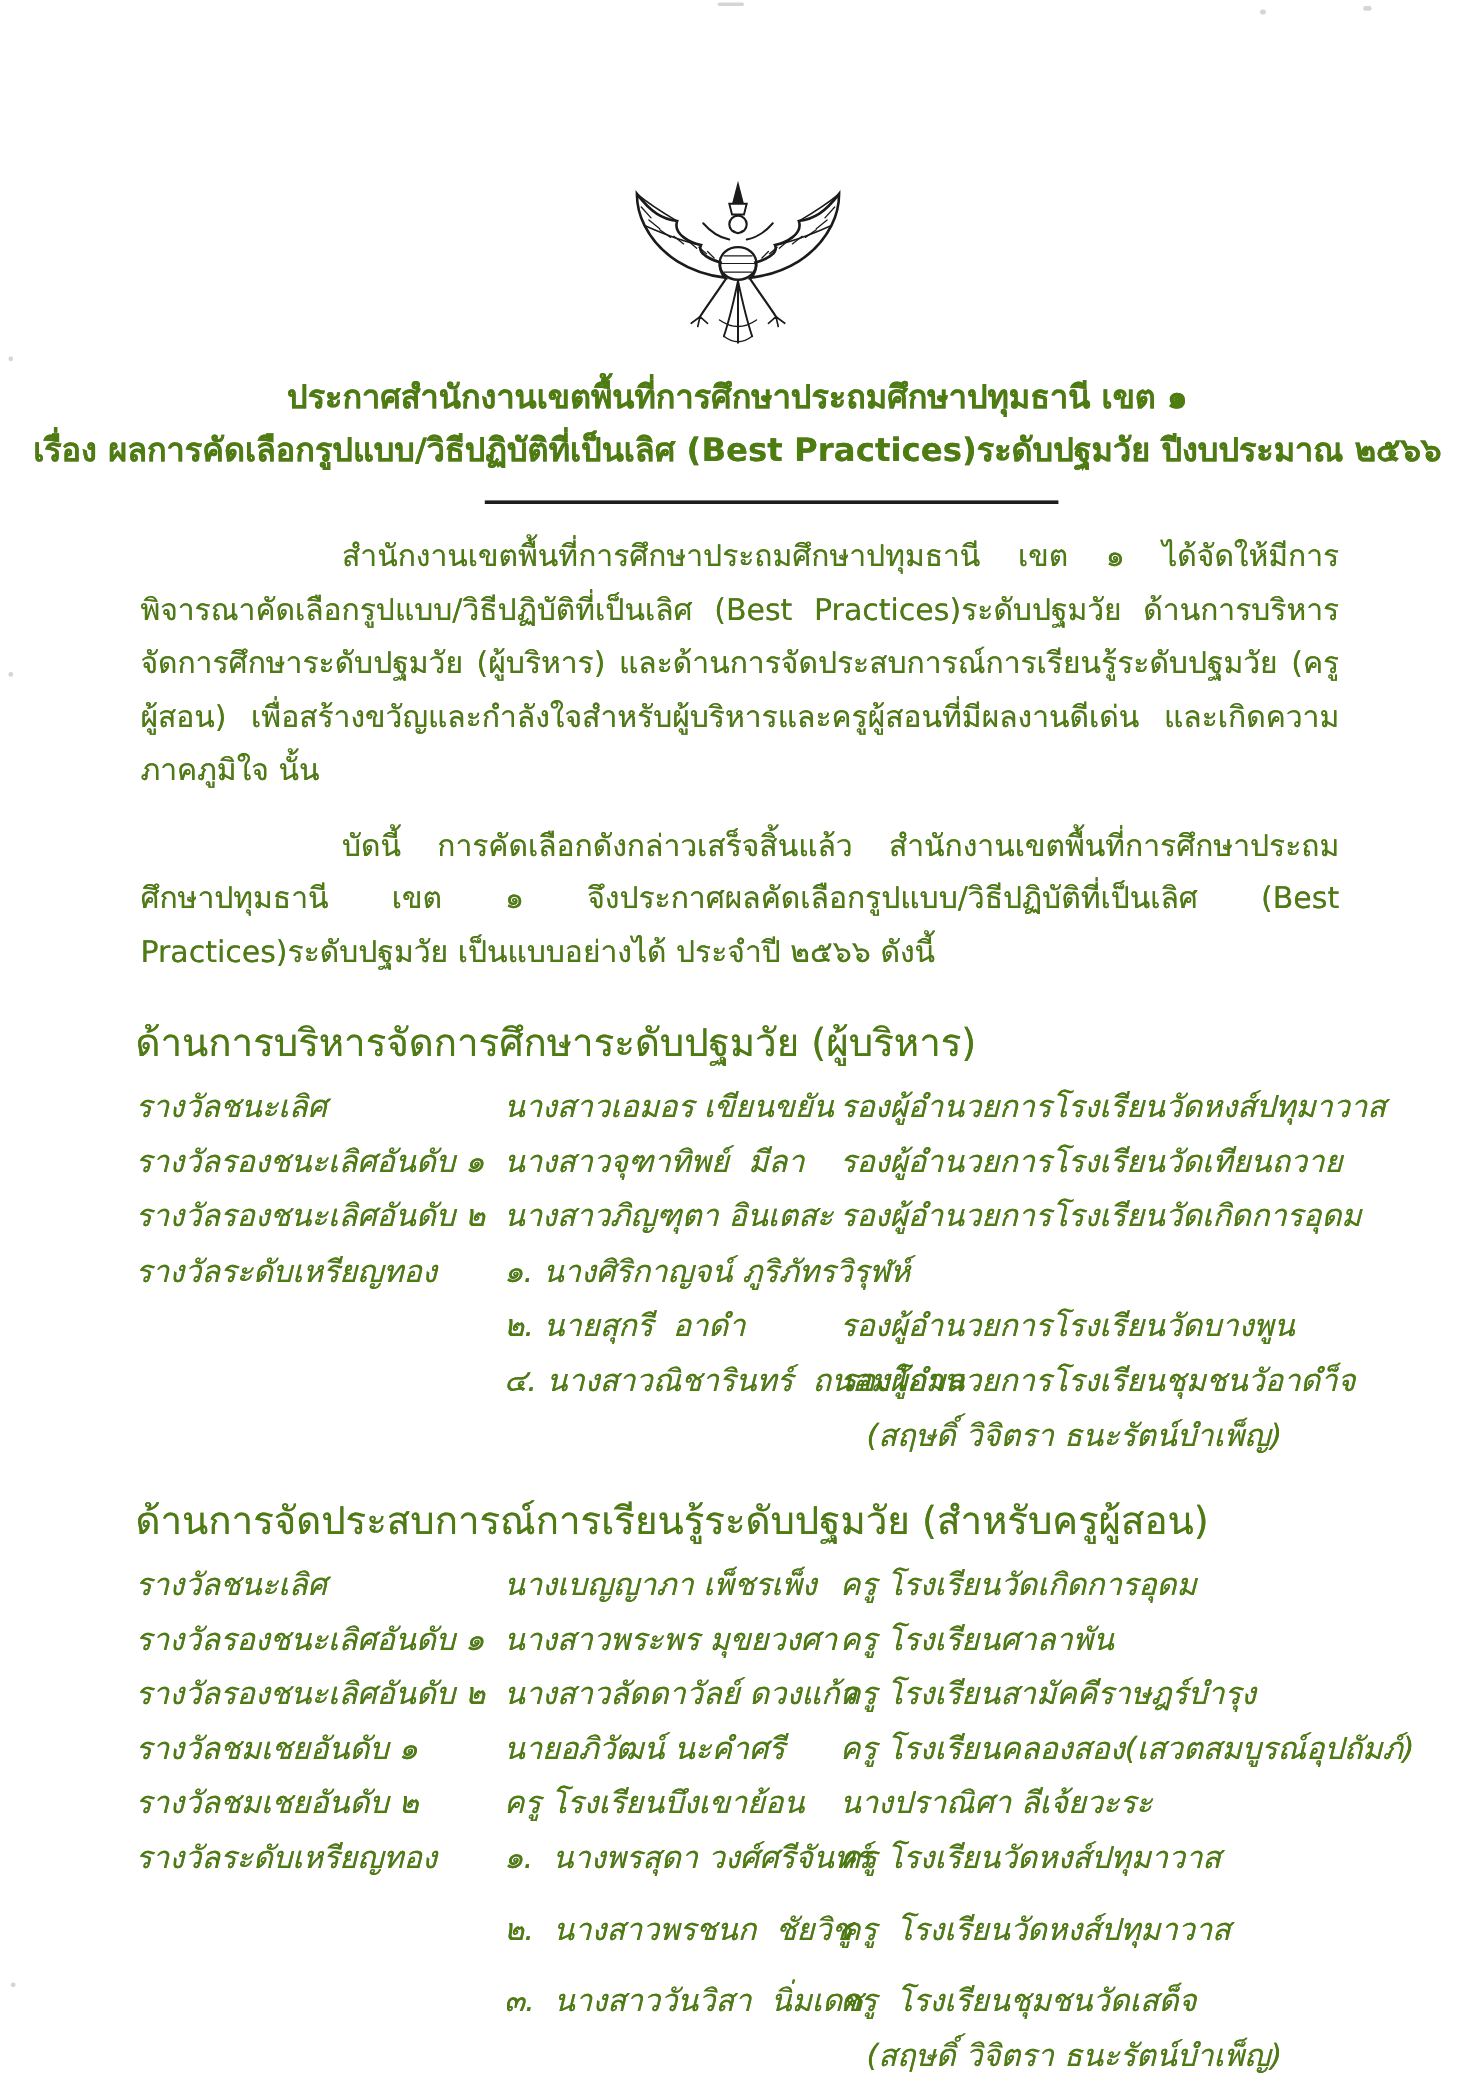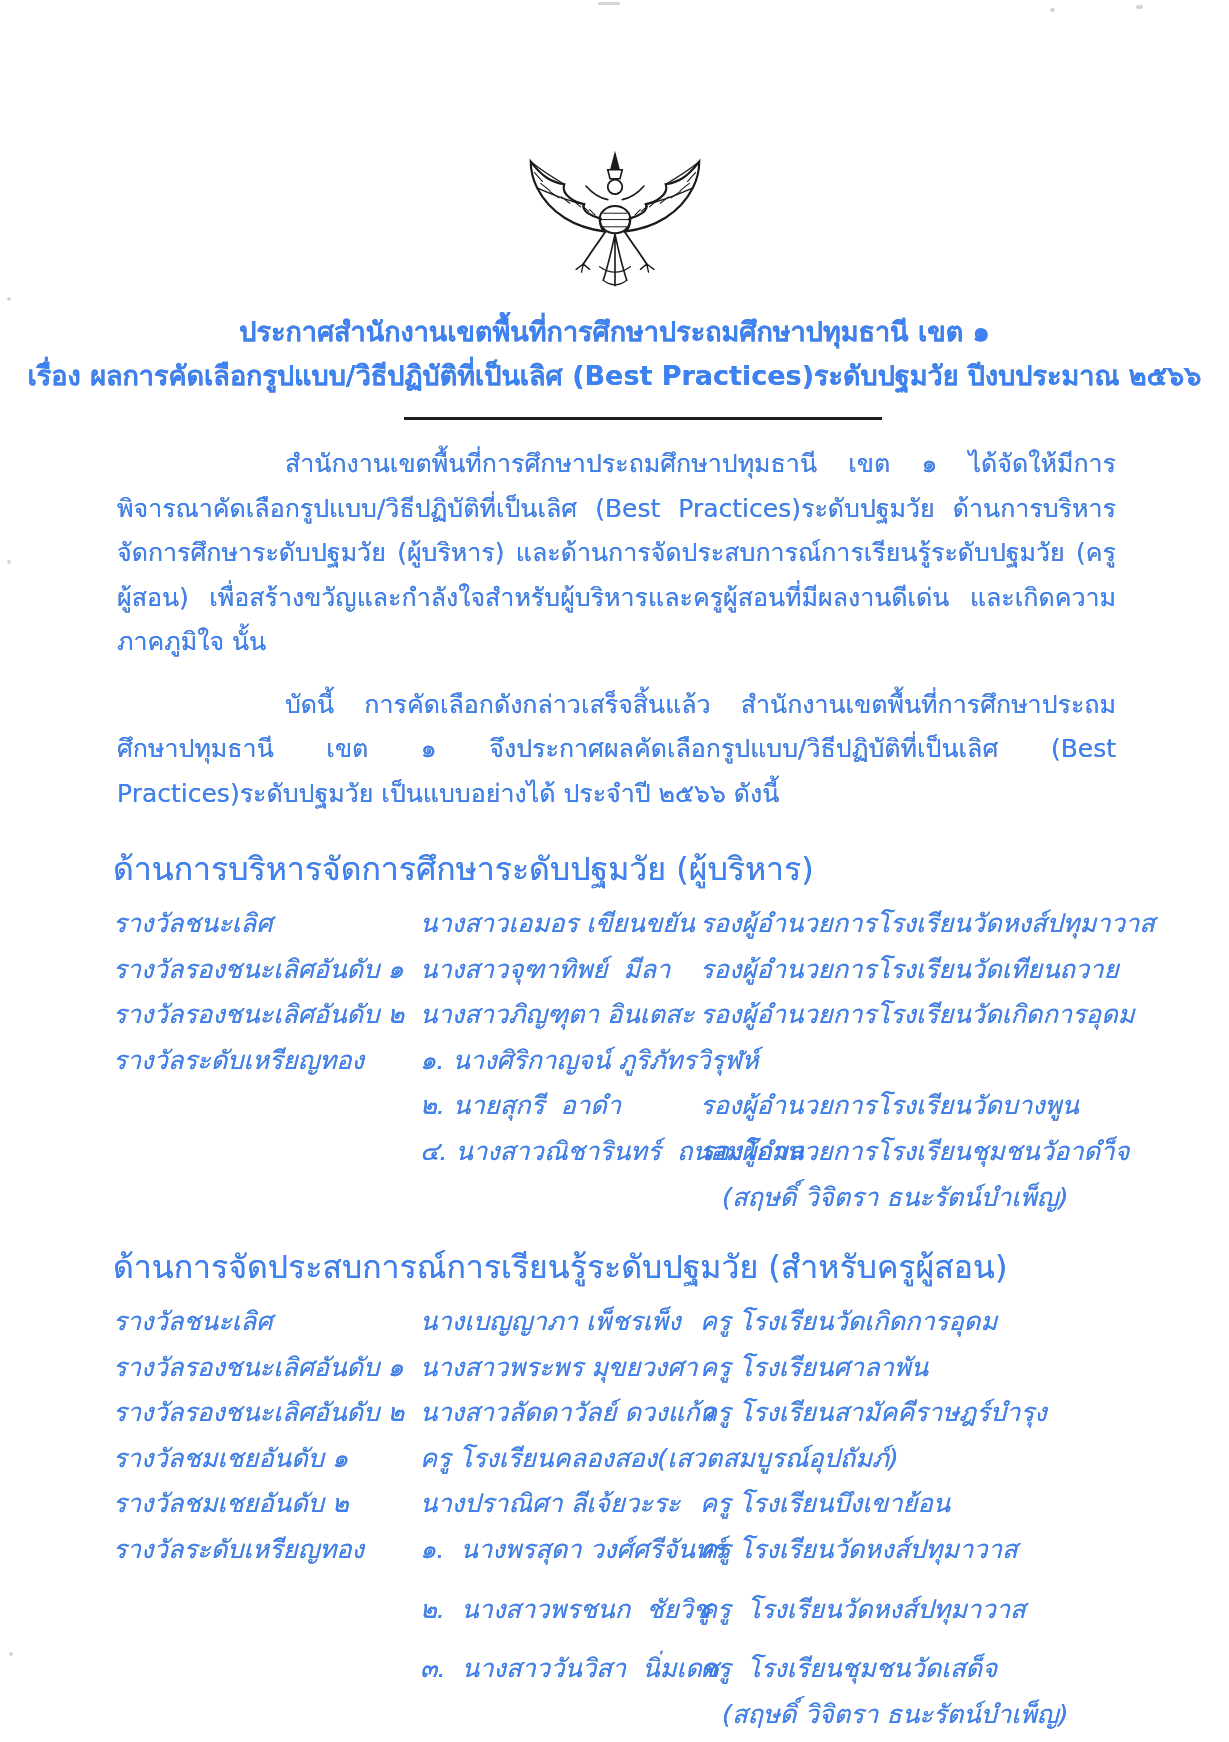--- a/index.html
+++ b/index.html
@@ -1,18 +1,18 @@
 <!DOCTYPE html>
 <html><head>
 <meta charset="utf-8">
 <style>
   html,body{margin:0;padding:0;background:#ffffff;}
   .page{
     width:1229px;height:1742px;position:relative;overflow:hidden;
-    background:#ffffff;color:#3b82f6;
+    background:#ffffff;color:#4d7c0f;
     font-family:"DejaVu Sans","Liberation Sans",sans-serif;
     text-shadow:0 0 .4px rgba(20,20,20,.55);
   }
   .content{padding:0 109px 0 113px;}
   .emblem-wrap{display:flex;justify-content:center;padding-top:148px;margin-bottom:8px;}
   .title{font-weight:bold;font-size:27px;line-height:1.62;text-align:center;}
   .rule{width:478px;height:3px;background:#1d1d1d;margin:20px auto 22px;transform:translateX(28px);}
   .para{
     font-size:25px;line-height:1.78;text-align:justify;text-indent:168px;
     margin:0 4px 18px;overflow-wrap:anywhere;
@@ -147,27 +147,28 @@
   </div>
 
   <div class="row">
     <div class="cell">รางวัลรองชนะเลิศอันดับ ๒</div>
     <div class="cell">นางสาวลัดดาวัลย์ ดวงแก้ว</div>
     <div class="cell">ครู โรงเรียนสามัคคีราษฎร์บำรุง</div>
   </div>
 
   <div class="row">
     <div class="cell">รางวัลชมเชยอันดับ ๑</div>
+    <div class="cell">นายอภิวัฒน์ นะคำศรี</div>
     <div class="cell">ครู โรงเรียนคลองสอง(เสวตสมบูรณ์อุปถัมภ์)</div>
   </div>
 
   <div class="row">
     <div class="cell">รางวัลชมเชยอันดับ ๒</div>
+    <div class="cell">ครู โรงเรียนบึงเขาย้อน</div>
     <div class="cell">นางปราณิศา ลีเจ้ยวะระ</div>
-    <div class="cell">ครู โรงเรียนบึงเขาย้อน</div>
   </div>
 
   <div class="row tall">
     <div class="cell">รางวัลระดับเหรียญทอง</div>
     <div class="cell">๑.  นางพรสุดา วงศ์ศรีจันทร์</div>
     <div class="cell">ครู โรงเรียนวัดหงส์ปทุมาวาส</div>
   </div>
 
   <div class="row tall">
     <div class="cell"></div>

